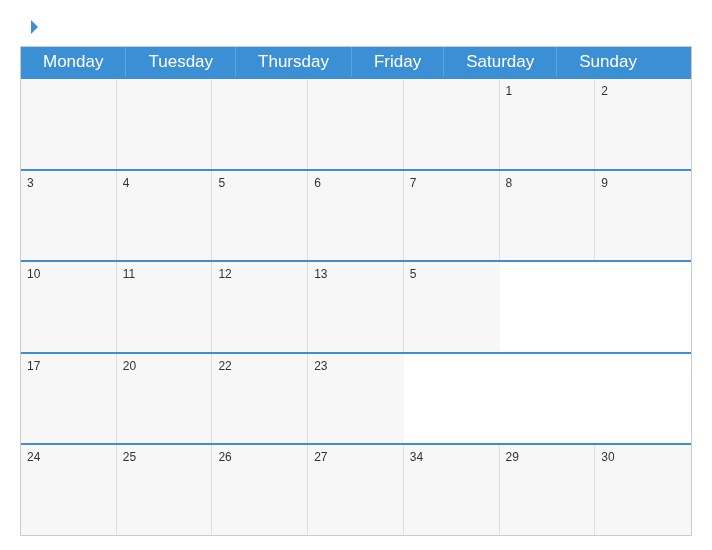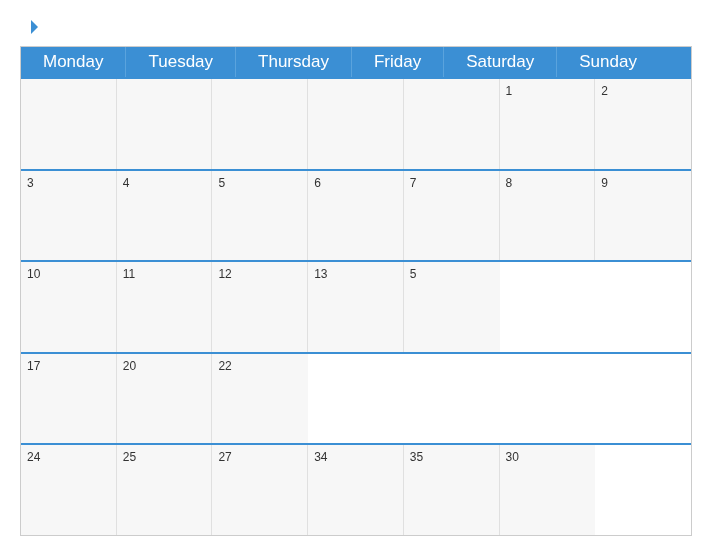--- a/index.html
+++ b/index.html
@@ -172,24 +172,26 @@
           <div class="cal-cell"><span class="day-num">10</span></div>
           <div class="cal-cell"><span class="day-num">11</span></div>
           <div class="cal-cell"><span class="day-num">12</span></div>
           <div class="cal-cell"><span class="day-num">13</span></div>
           <div class="cal-cell"><span class="day-num">5</span></div>
         </div>
         <div class="cal-row">
           <div class="cal-cell"><span class="day-num">17</span></div>
           <div class="cal-cell"><span class="day-num">20</span></div>
           <div class="cal-cell"><span class="day-num">22</span></div>
+          <div class="cal-cell"><span class="day-num">23</span></div>
         </div>
         <div class="cal-row">
           <div class="cal-cell"><span class="day-num">24</span></div>
           <div class="cal-cell"><span class="day-num">25</span></div>
+          <div class="cal-cell"><span class="day-num">26</span></div>
           <div class="cal-cell"><span class="day-num">27</span></div>
           <div class="cal-cell"><span class="day-num">34</span></div>
-          <div class="cal-cell"><span class="day-num">35</span></div>
+          <div class="cal-cell"><span class="day-num">29</span></div>
           <div class="cal-cell"><span class="day-num">30</span></div>
         </div>
       </div>
   </div>
 </div>
 
 </body></html>

